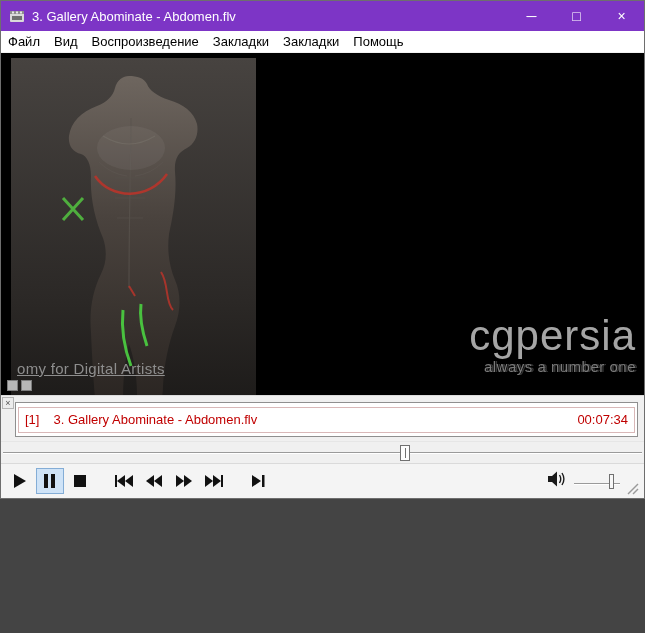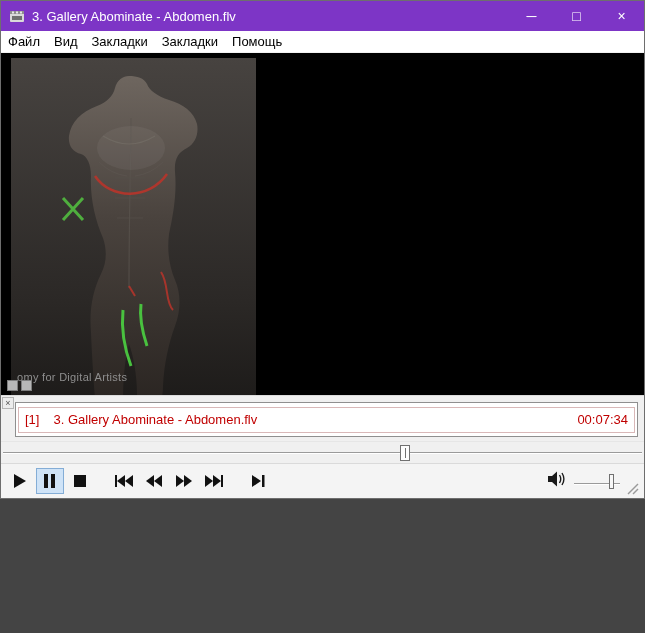--- a/index.html
+++ b/index.html
@@ -13,21 +13,21 @@
   .app-icon{width:16px;height:16px;margin:0 7px 0 8px;flex:0 0 auto;}
   .title-text{font-size:13px;flex:1 1 auto;white-space:nowrap;overflow:hidden;}
   .win-btn{width:45px;height:30px;display:flex;align-items:center;justify-content:center;
     font-size:14px;color:#fff;cursor:default;}
   
   .menubar{height:22px;flex:0 0 22px;background:#fff;display:flex;align-items:center;border-bottom:1px solid #f2f2f2;}
   .menu-item{font-size:13px;color:#000;padding:2px 7px;white-space:nowrap;}
   
   .video-area{flex:1 1 auto;background:#000;position:relative;overflow:hidden;}
   .video-frame{position:absolute;left:10px;top:5px;width:245px;height:443px;}
-  .video-caption{position:absolute;left:16px;bottom:12px;font-size:11px;color:#8e8e8e;letter-spacing:.3px;}
+  .video-caption{position:absolute;left:16px;bottom:18px;font-size:15px;color:#8e8e8e;letter-spacing:.3px;text-decoration:underline;}
   .overlay-btn{position:absolute;bottom:4px;width:11px;height:11px;background:#b7b7b7;border:1px solid #7e7e7e;}
   .overlay-btn.b1{left:6px;}
   .overlay-btn.b2{left:20px;}
   .watermark{position:absolute;right:8px;bottom:20px;text-align:right;}
   .wm-main{font-size:42px;line-height:44px;color:#c2c2c2;opacity:.85;letter-spacing:1px;}
   .wm-sub{font-size:15px;color:#9a9a9a;opacity:.8;letter-spacing:.5px;text-shadow:2px 0 0 rgba(150,150,150,.45);}
   
   .playlist{flex:0 0 46px;height:46px;background:#f0f0f0;position:relative;padding:6px 6px 4px 14px;border-top:1px solid #dcdcdc;}
   .pl-close{position:absolute;left:1px;top:1px;width:12px;height:12px;font-size:9px;line-height:10px;text-align:center;
     color:#555;background:#ececec;border:1px solid #b5b5b5;cursor:default;}
@@ -78,20 +78,21 @@
       <span>□</span>
     </div>
     <div class="win-btn close">
       <span>×</span>
     </div>
   </div>
 
   <div class="menubar">
     <span class="menu-item">Файл</span>
     <span class="menu-item">Вид</span>
+    <span class="menu-item">Воспроизведение</span>
     <span class="menu-item">Закладки</span>
     <span class="menu-item">Закладки</span>
     <span class="menu-item">Помощь</span>
   </div>
 
   <div class="video-area">
     <div class="video-frame">
       <svg width="245" height="443" viewBox="0 0 245 443">
         <defs>
           <linearGradient id="bgGrad" x1="0" y1="0" x2="0" y2="1">
@@ -123,20 +124,24 @@
         <path d="M150,214 C158,226 154,244 162,252" stroke="#b8342a" stroke-width="2" fill="none" opacity="0.85"></path>
         <path d="M118,228 l6,10" stroke="#b8342a" stroke-width="2" fill="none" opacity="0.85"></path>
         <path d="M52,140 L72,162 M72,140 L52,162" stroke="#4fae3e" stroke-width="3" fill="none"></path>
         <path d="M112,252 C110,272 114,292 120,308" stroke="#49c13f" stroke-width="3" fill="none"></path>
         <path d="M130,246 C128,262 132,276 136,288" stroke="#49c13f" stroke-width="3" fill="none"></path>
       </svg>
     </div>
     <span class="video-caption">omy for Digital Artists</span>
     <div class="overlay-btn b1"></div>
     <div class="overlay-btn b2"></div>
+    <div class="watermark">
+      <div class="wm-main">cgpersia</div>
+      <div class="wm-sub">always a number one</div>
+    </div>
   </div>
 
   <div class="playlist">
     <div class="pl-close">×</div>
     <div class="pl-box">
       <div class="pl-row">
         <span class="pl-index">[1]</span>
         <span class="pl-title">3. Gallery Abominate - Abdomen.flv</span>
         <span class="pl-duration">00:07:34</span>
       </div>

